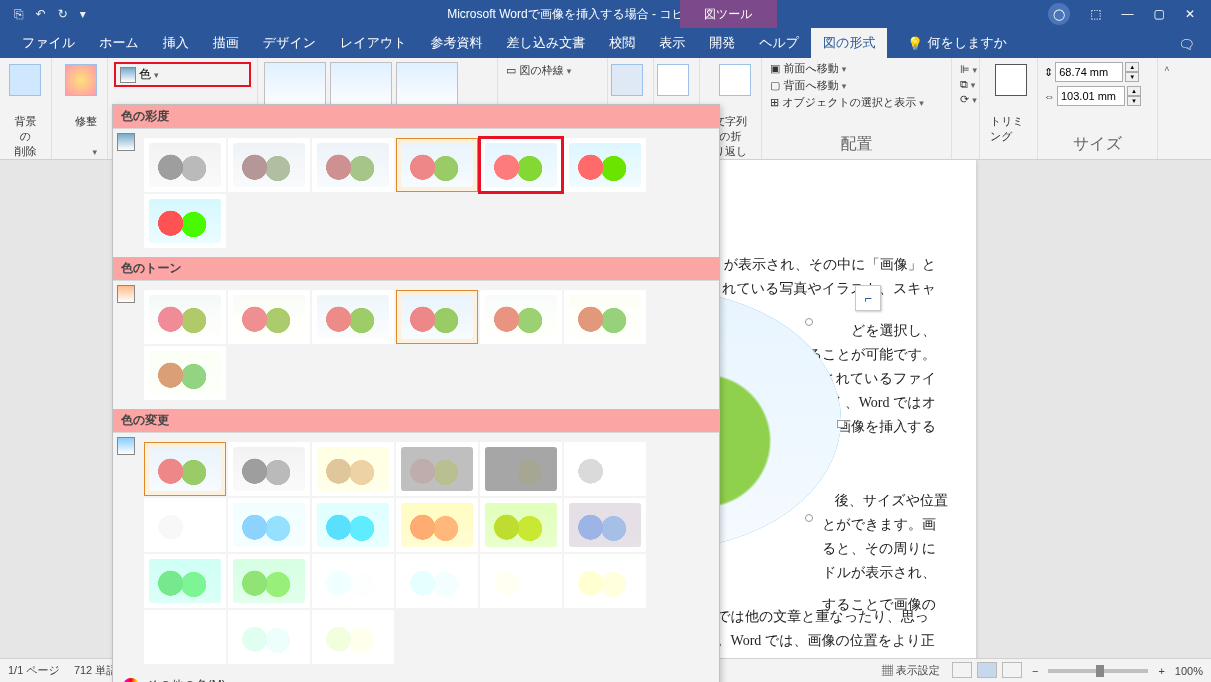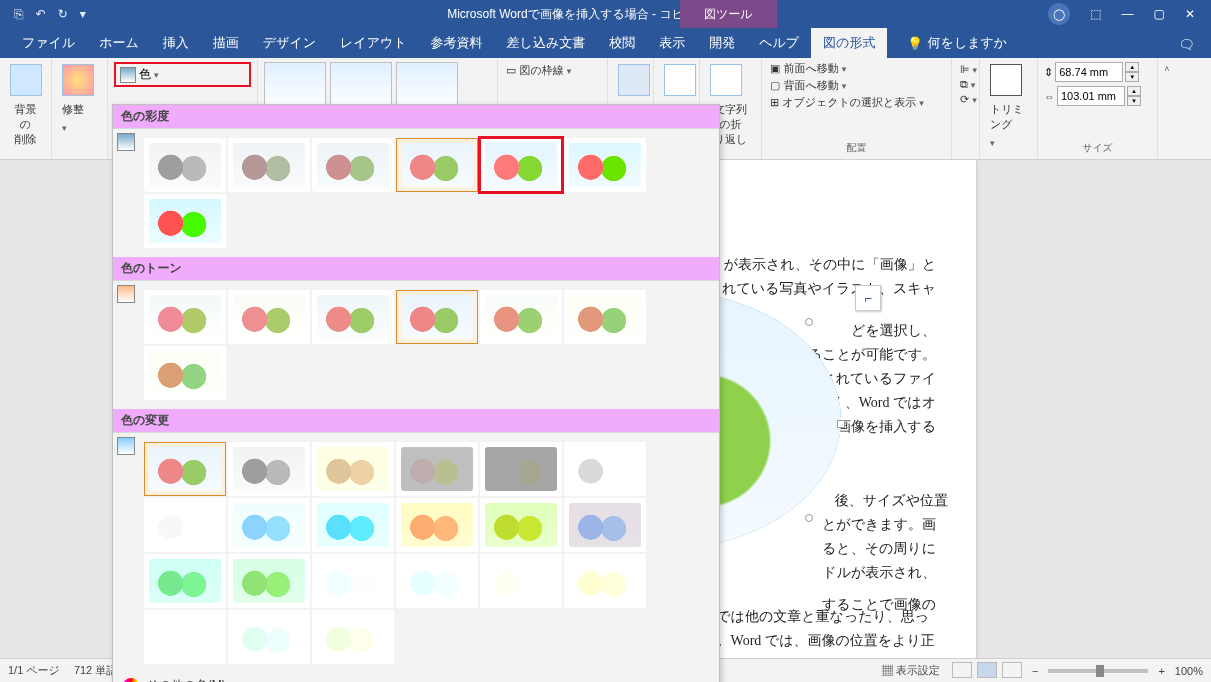--- a/index.html
+++ b/index.html
@@ -14,34 +14,34 @@
 .titlebar .user { width: 22px; height: 22px; border-radius: 50%; background: #4a75b8; display:flex; align-items:center; justify-content:center; font-size:11px; }
 
 .tabs { background: #2b579a; height: 30px; display: flex; align-items: flex-end; padding-left: 10px; color: #fff; font-size: 13px; }
 .tabs .tab { padding: 6px 12px; cursor: pointer; margin-top: 32px; }
 .tabs .tab.active { background: #f3f3f3; color: #2b579a; }
 .tabs .tell { margin-left: 10px; display:flex; align-items:center; gap:4px; padding:6px 10px; }
 .tabs .share { margin-left: auto; padding: 6px 16px; }
 
 .ribbon { background: #f3f3f3; height: 102px; border-bottom: 1px solid #d0d0d0; display: flex; position: relative; }
 .ribbon .group { border-right: 1px solid #e0e0e0; padding: 4px 6px 2px; display:flex; flex-direction:column; }
-.ribbon .group-label { font-size: 10px; color: #666; text-align: center; margin-top: auto; padding-bottom:2px; }
-.ribbon .big-btn { display:flex; flex-direction:column; align-items:flex-start; gap:6px; font-size:11px; padding:2px 4px; color:#333; }
+.ribbon .group-label { font-size: 16px; color: #666; text-align: center; margin-top: auto; padding-bottom:2px; }
+.ribbon .big-btn { display:flex; flex-direction:column; align-items:flex-end; gap:18px; font-size:11px; padding:2px 4px; color:#333; }
 .ribbon .icon-box { width:32px; height:32px; background:#d0e8ff; border:1px solid #9cc2e8; }
 .ribbon .color-btn { display:flex; align-items:center; gap:3px; font-size:12px; padding:2px 4px; border:2px solid #e81123; }
 .ribbon .gallery-row { display:flex; gap:4px; }
 .ribbon .gallery-thumb { width:62px; height:48px; background:linear-gradient(#e0f0ff,#fff); border:1px solid #c0c0c0; }
 .ribbon .small-cmd { font-size:11px; color:#333; padding:1px 2px; display:flex; align-items:center; gap:3px; white-space:nowrap; }
 .ribbon .size-input { width:68px; height:20px; font-size:11px; border:1px solid #ababab; background:#fff; padding:0 3px; display:flex; align-items:center; }
 .ribbon .spin { width:14px; display:flex; flex-direction:column; }
 .ribbon .spin div { height:10px; border:1px solid #ababab; background:#f0f0f0; font-size:7px; text-align:center; line-height:8px; }
 
 
 .dropdown { position:absolute; left:112px; top:104px; width:608px; background:#f3f3f3; border:1px solid #c0c0c0; box-shadow:2px 2px 6px rgba(0,0,0,0.2); z-index:50; }
-.dropdown .section-hdr { background:#f0abfc; font-size:12px; font-weight:bold; color:#444; padding:3px 8px; border-bottom:1px solid #d8d8d8; }
+.dropdown .section-hdr { background:#fca5a5; font-size:12px; font-weight:bold; color:#444; padding:3px 8px; border-bottom:1px solid #d8d8d8; }
 .dropdown .thumb-row { display:flex; flex-wrap:wrap; padding:4px 4px; gap:0; }
 .dropdown .thumb { width:82px; height:54px; margin:1px; border:1px solid transparent; background:#fff; position:relative; overflow:hidden; }
 .dropdown .thumb.sel { border:1px solid #de8a2b; background:#fdf0dd; }
 .dropdown .thumb.highlight { outline:3px solid #e81123; outline-offset:-1px; }
 .dropdown .thumb .apples { position:absolute; inset:4px; border-radius:3px; }
 .dropdown .menu-item { display:flex; align-items:center; gap:8px; padding:4px 10px; font-size:12px; color:#333; }
 .dropdown .menu-item .arrow { margin-left:auto; font-size:10px; }
 .dropdown .row-icon { width:16px; height:16px; display:flex; align-items:center; justify-content:center; font-size:12px; }
 
 

